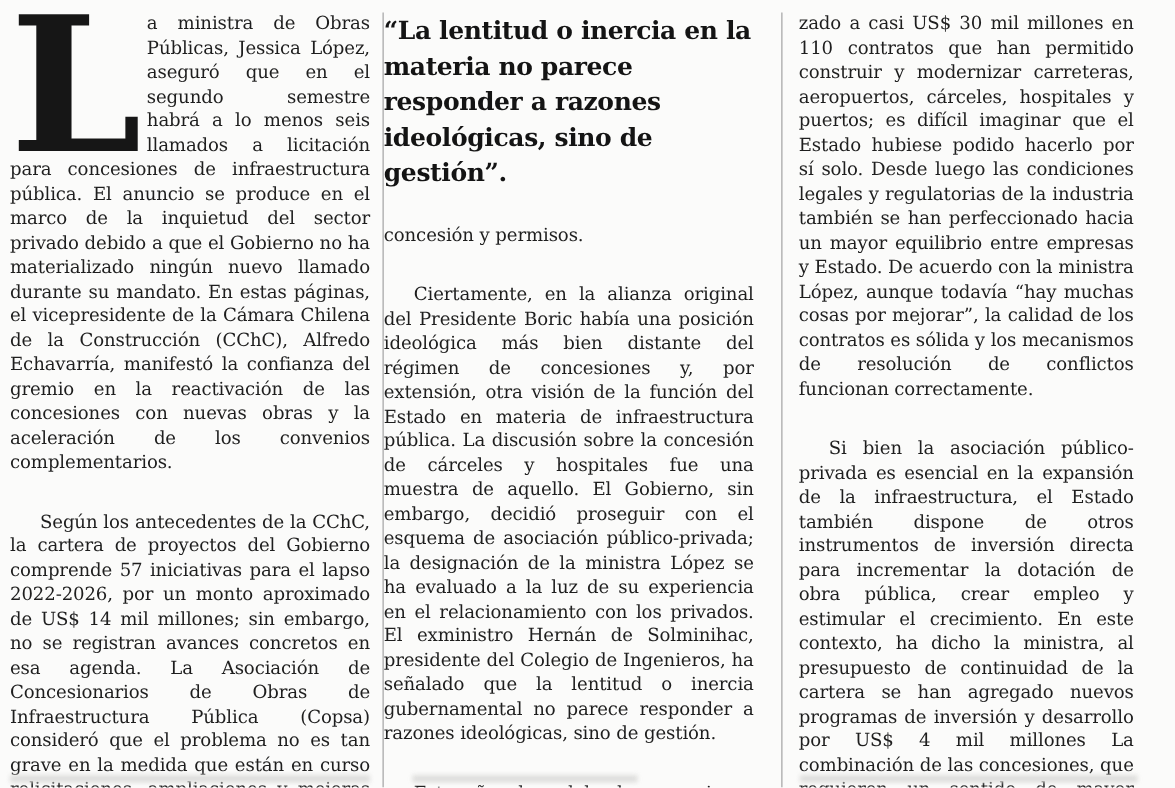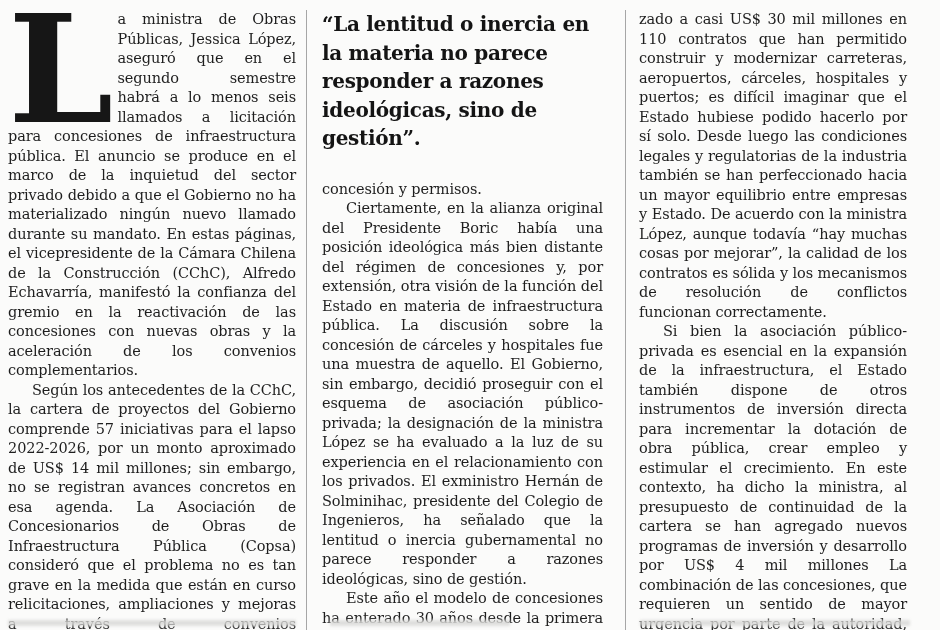--- a/index.html
+++ b/index.html
@@ -26,39 +26,40 @@
     box-sizing: border-box;
   }
   .col-1 {
     flex: 0 0 306px;
     padding-left: 8px;
     padding-right: 10px;
   }
   .col-2 {
     flex: 0 0 319px;
     border-left: 1.5px solid #a6a6a6;
-    padding-left: 15px;
+    padding-left: 0;
     padding-right: 22px;
   }
   .col-3 {
     flex: 1 1 auto;
     border-left: 1.5px solid #a6a6a6;
     padding-left: 13px;
     padding-right: 33px;
   }
   p.body {
     margin: 0;
     font-size: 14.5px;
     line-height: 19.5px;
     letter-spacing: -0.1px;
     text-align: justify;
     color: #1e1e1e;
   }
   p.body.indent {
     text-indent: 24px;
+    margin-top: 28px;
   }
   .dropcap {
     float: left;
     font-size: 150px;
     line-height: 109px;
     font-weight: bold;
     color: #161616;
     margin: 5px 8px 2px 0;
     letter-spacing: -4px;
   }

